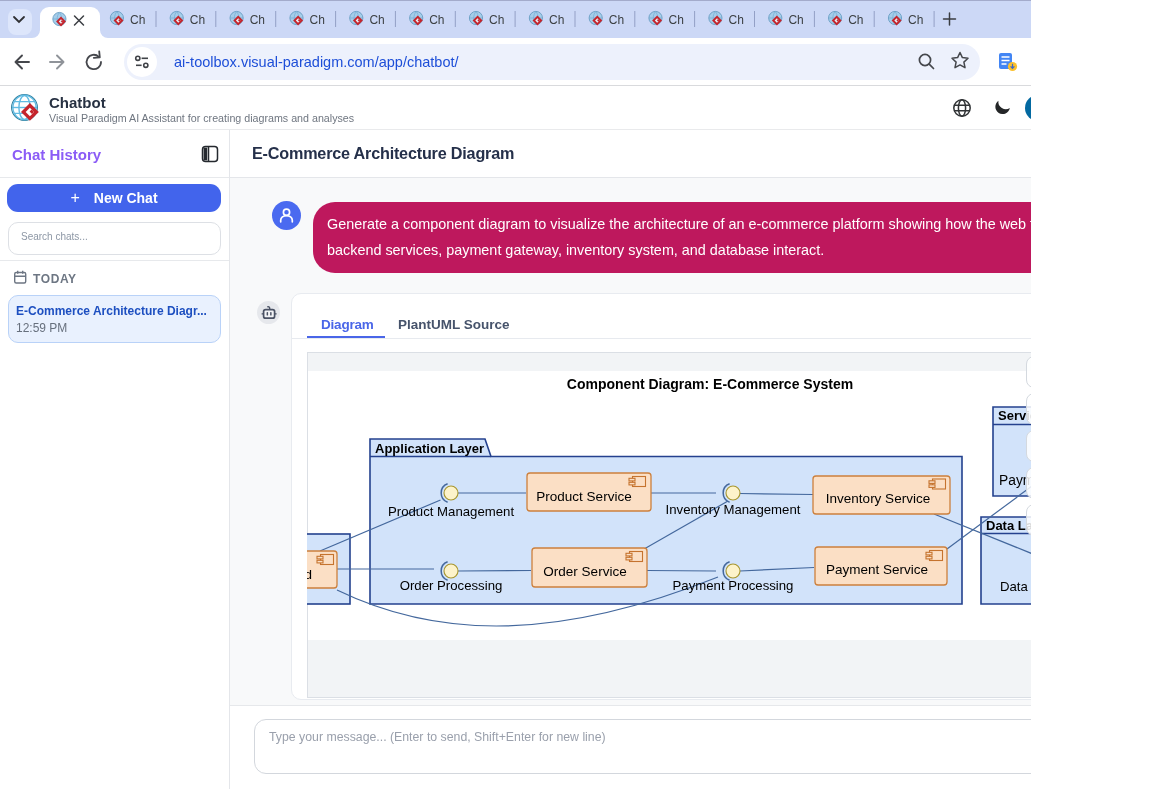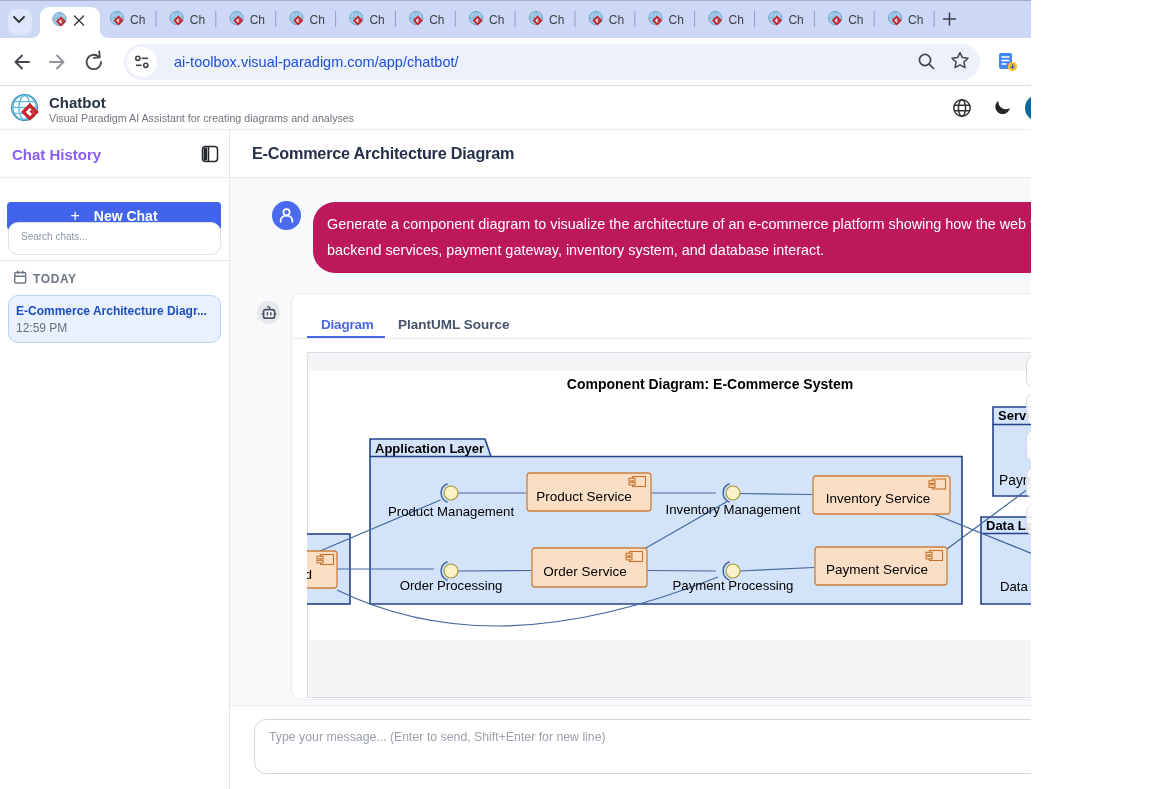--- a/index.html
+++ b/index.html
@@ -20,21 +20,21 @@
   
   #appheader{left:0;top:86px;width:1155px;height:44px;background:#fff;border-bottom:1px solid #e9eaec;box-sizing:border-box;}
   #apptitle{left:49px;top:94px;font-size:15px;font-weight:bold;color:#273142;}
   #appsub{left:49px;top:112px;font-size:10.7px;color:#6f7680;}
   #moreapps{left:1025px;top:95px;width:82px;height:26px;border-radius:13px;background:#0369a1;color:#fff;
     font-size:12.4px;font-weight:bold;text-align:center;line-height:26px;}
   
   #sidebar{left:0;top:130px;width:230px;height:659px;background:#fff;border-right:1px solid #e4e6ea;box-sizing:border-box;}
   #chathist{left:12px;top:146px;font-size:15px;font-weight:bold;color:#8b5cf6;}
   #sidediv1{left:0;top:177px;width:229px;height:1px;background:#e7e9ec;}
-  #newchat{left:7px;top:202px;width:214px;height:28px;border-radius:4px;background:#4264ec;color:#fff;
+  #newchat{left:7px;top:184px;width:214px;height:28px;border-radius:11px;background:#4264ec;color:#fff;
     font-size:14px;font-weight:bold;text-align:center;line-height:28px;}
   #searchbox{left:8px;top:222px;width:213px;height:33px;border-radius:10px;border:1px solid #dde0e5;background:#fff;box-sizing:border-box;}
   #searchph{left:21px;top:231px;font-size:10px;color:#8d97a5;}
   #sidediv2{left:0;top:260px;width:229px;height:1px;background:#e7e9ec;}
   #todaylbl{left:33px;top:272px;font-size:12px;font-weight:bold;color:#6d7683;letter-spacing:0.6px;}
   #chatitem{left:8px;top:295px;width:213px;height:48px;border-radius:10px;background:#e9f1fe;border:1px solid #b9d2f8;box-sizing:border-box;}
   #chatitem-title{left:16px;top:304px;font-size:12px;font-weight:bold;color:#1d4fc0;}
   #chatitem-time{left:16px;top:321px;font-size:12px;color:#67707d;}
   
   #mainhead{left:230px;top:130px;width:925px;height:48px;background:#fff;border-bottom:1px solid #e4e6ea;box-sizing:border-box;}

